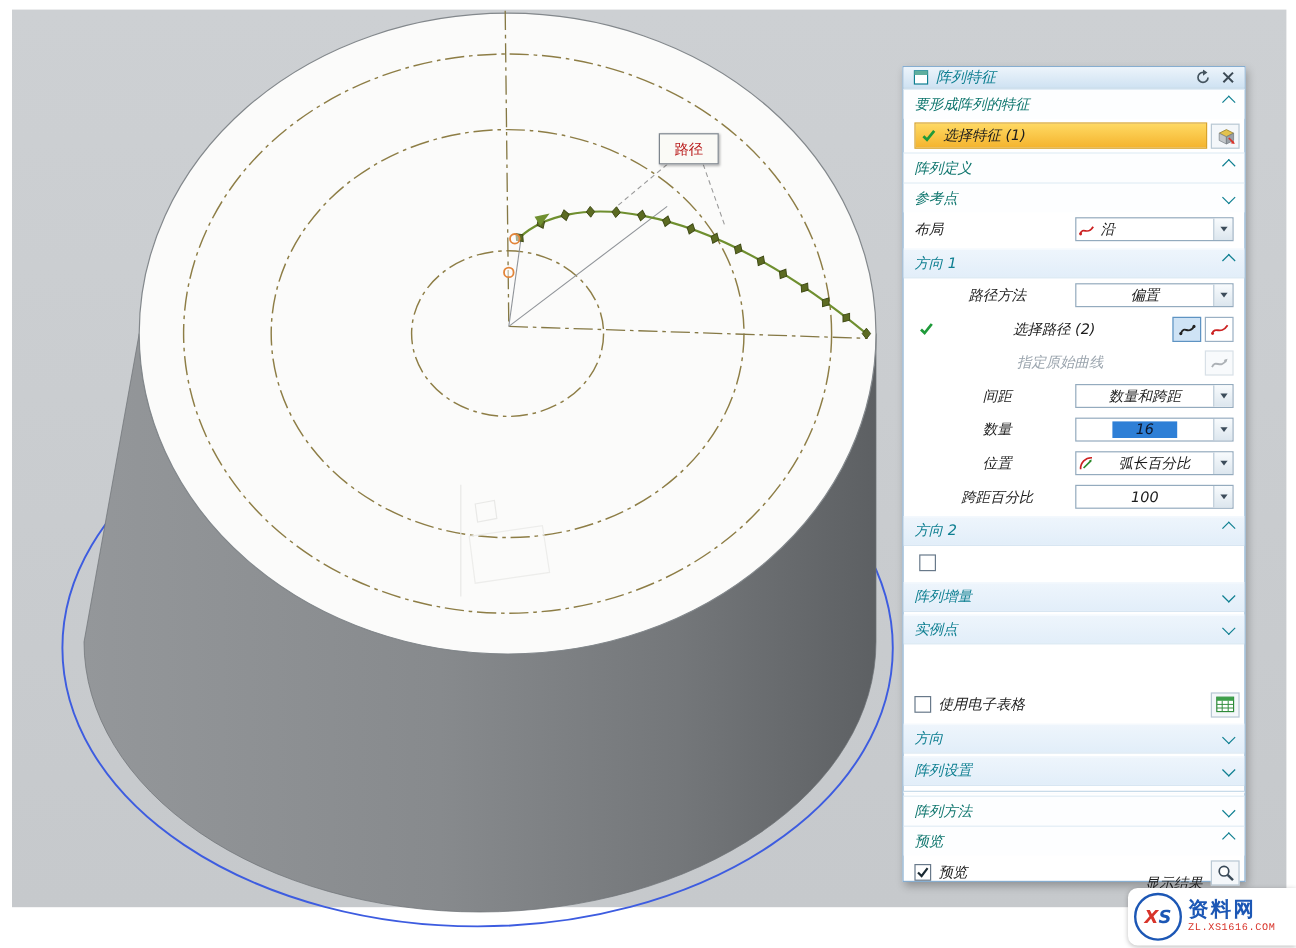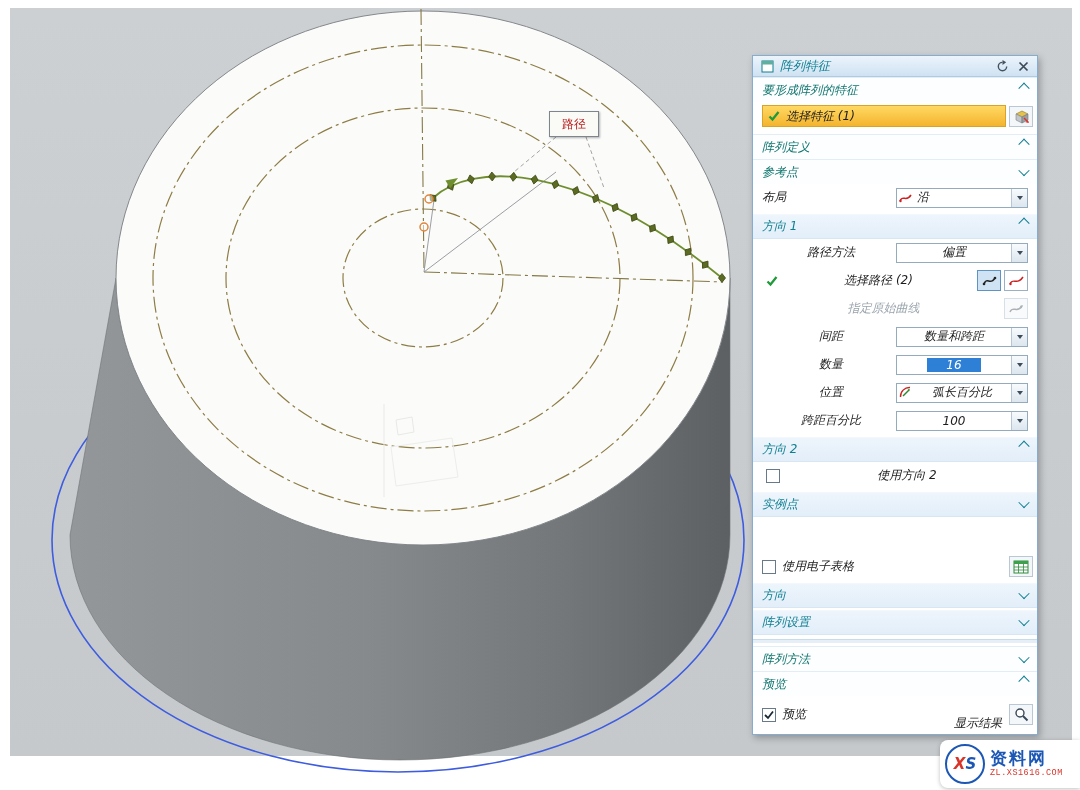--- a/index.html
+++ b/index.html
@@ -29,21 +29,21 @@
   .row{display:flex;align-items:center;padding:3px 9px;min-height:22px;}
   .row .label{flex:1;white-space:nowrap;}
   .row.indent{padding-left:13px;text-align:center;}
   .ctrl{width:132px;display:flex;align-items:center;}
   .dd{display:flex;align-items:center;height:20px;border:1px solid #94abbe;background:#fff;flex:1;box-sizing:border-box;overflow:hidden;}
   .dd .txt{flex:1;padding:0 4px;white-space:nowrap;overflow:hidden;font-size:12px;}
   .dd-icon{display:flex;align-items:center;justify-content:center;width:16px;}
   .arrow-btn{width:15px;height:100%;background:linear-gradient(#f8fbfd,#dce6ee);border-left:1px solid #b7c7d5;
     display:flex;align-items:center;justify-content:center;}
   .tri-down{width:0;height:0;border-left:3.5px solid transparent;border-right:3.5px solid transparent;border-top:4.5px solid #3c4c5a;}
-  .sel-hl{background:#2e7fd6;color:#ffffff;padding:0 19px;}
+  .sel-hl{background:#2e7fd6;color:#0f172a;padding:0 19px;}
   .yellow-field{flex:1;display:flex;align-items:center;gap:6px;height:22px;padding:0 5px;
     background:linear-gradient(#ffd963,#f4b42e);border:1px solid #d8a32b;box-sizing:border-box;}
   .icon-btn{width:24px;height:21px;border:1px solid #9ab0c4;background:#fff;display:flex;align-items:center;justify-content:center;
     margin-left:3px;box-sizing:border-box;}
   .icon-btn.active{background:#cfe3f5;border-color:#5e93c2;}
   .icon-btn.flat{border-color:#b9c8d4;background:#f4f7fa;}
   .cb{width:12px;height:12px;border:1px solid #68798a;background:#fff;display:inline-flex;align-items:center;justify-content:center;
     margin-right:6px;flex:none;}
   .dis{color:#9aa4ad;}
   .groove{height:3px;background:#e6eff7;border-top:1px solid #c8dbe9;border-bottom:1px solid #ffffff;margin:4px 0 2px 0;}
@@ -307,23 +307,26 @@
         </div>
       </div>
     </div>
 
     <div class="strip">
       <span>方向 2</span>
       <span class="chev up"></span>
     </div>
     <div class="row indent">
       <span class="cb"></span>
-      <span class="label">使用方向 2</span>
-    </div>
-
+    </div>
+
+    <div class="strip">
+      <span>阵列增量</span>
+      <span class="chev down"></span>
+    </div>
     <div class="strip">
       <span>实例点</span>
       <span class="chev down"></span>
     </div>
 
     <div class="row" style="padding-right:4px;margin-top:36px;">
       <span class="cb"></span>
       <span class="label">使用电子表格</span>
       <span class="icon-btn flat">
         <svg width="16" height="14" viewBox="0 0 16 14">

